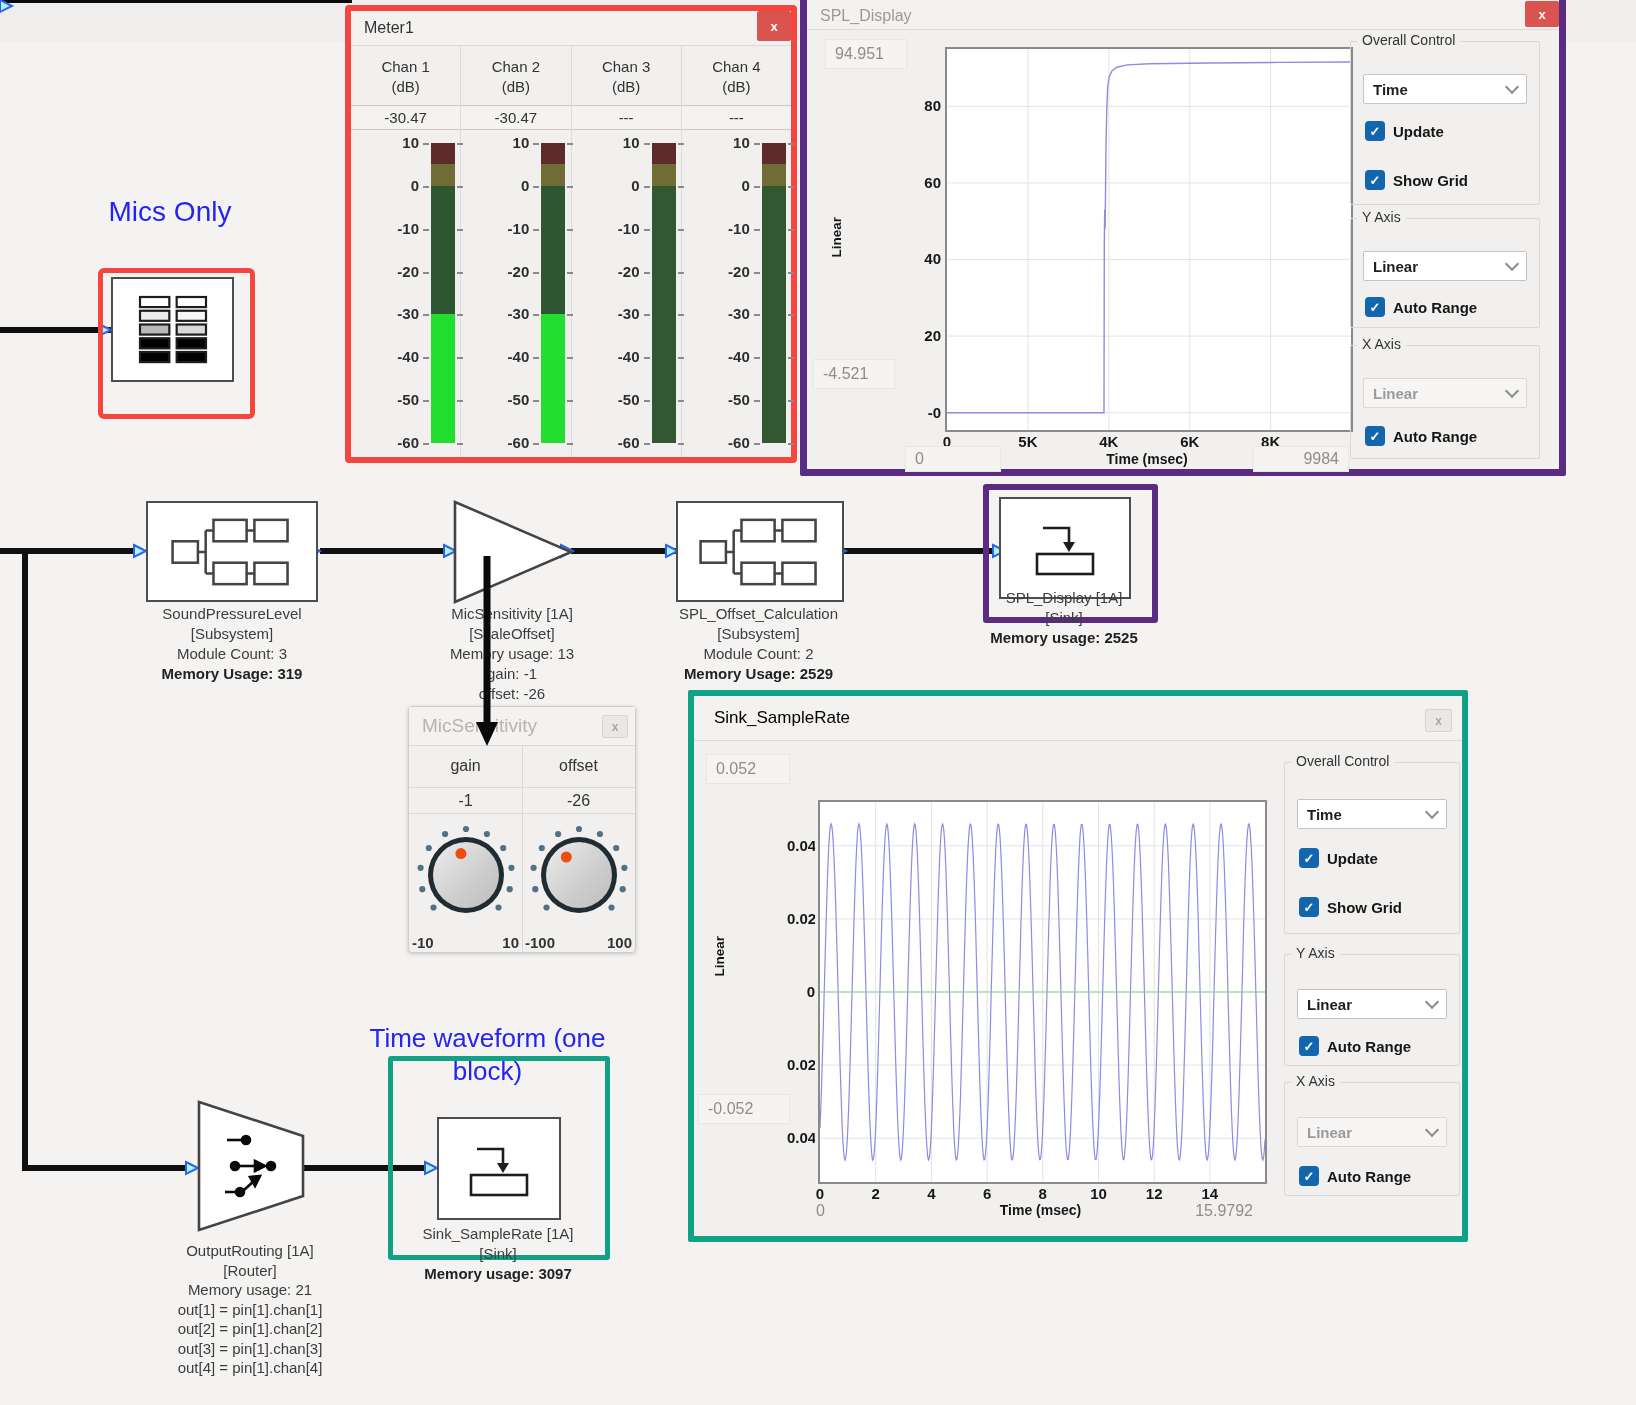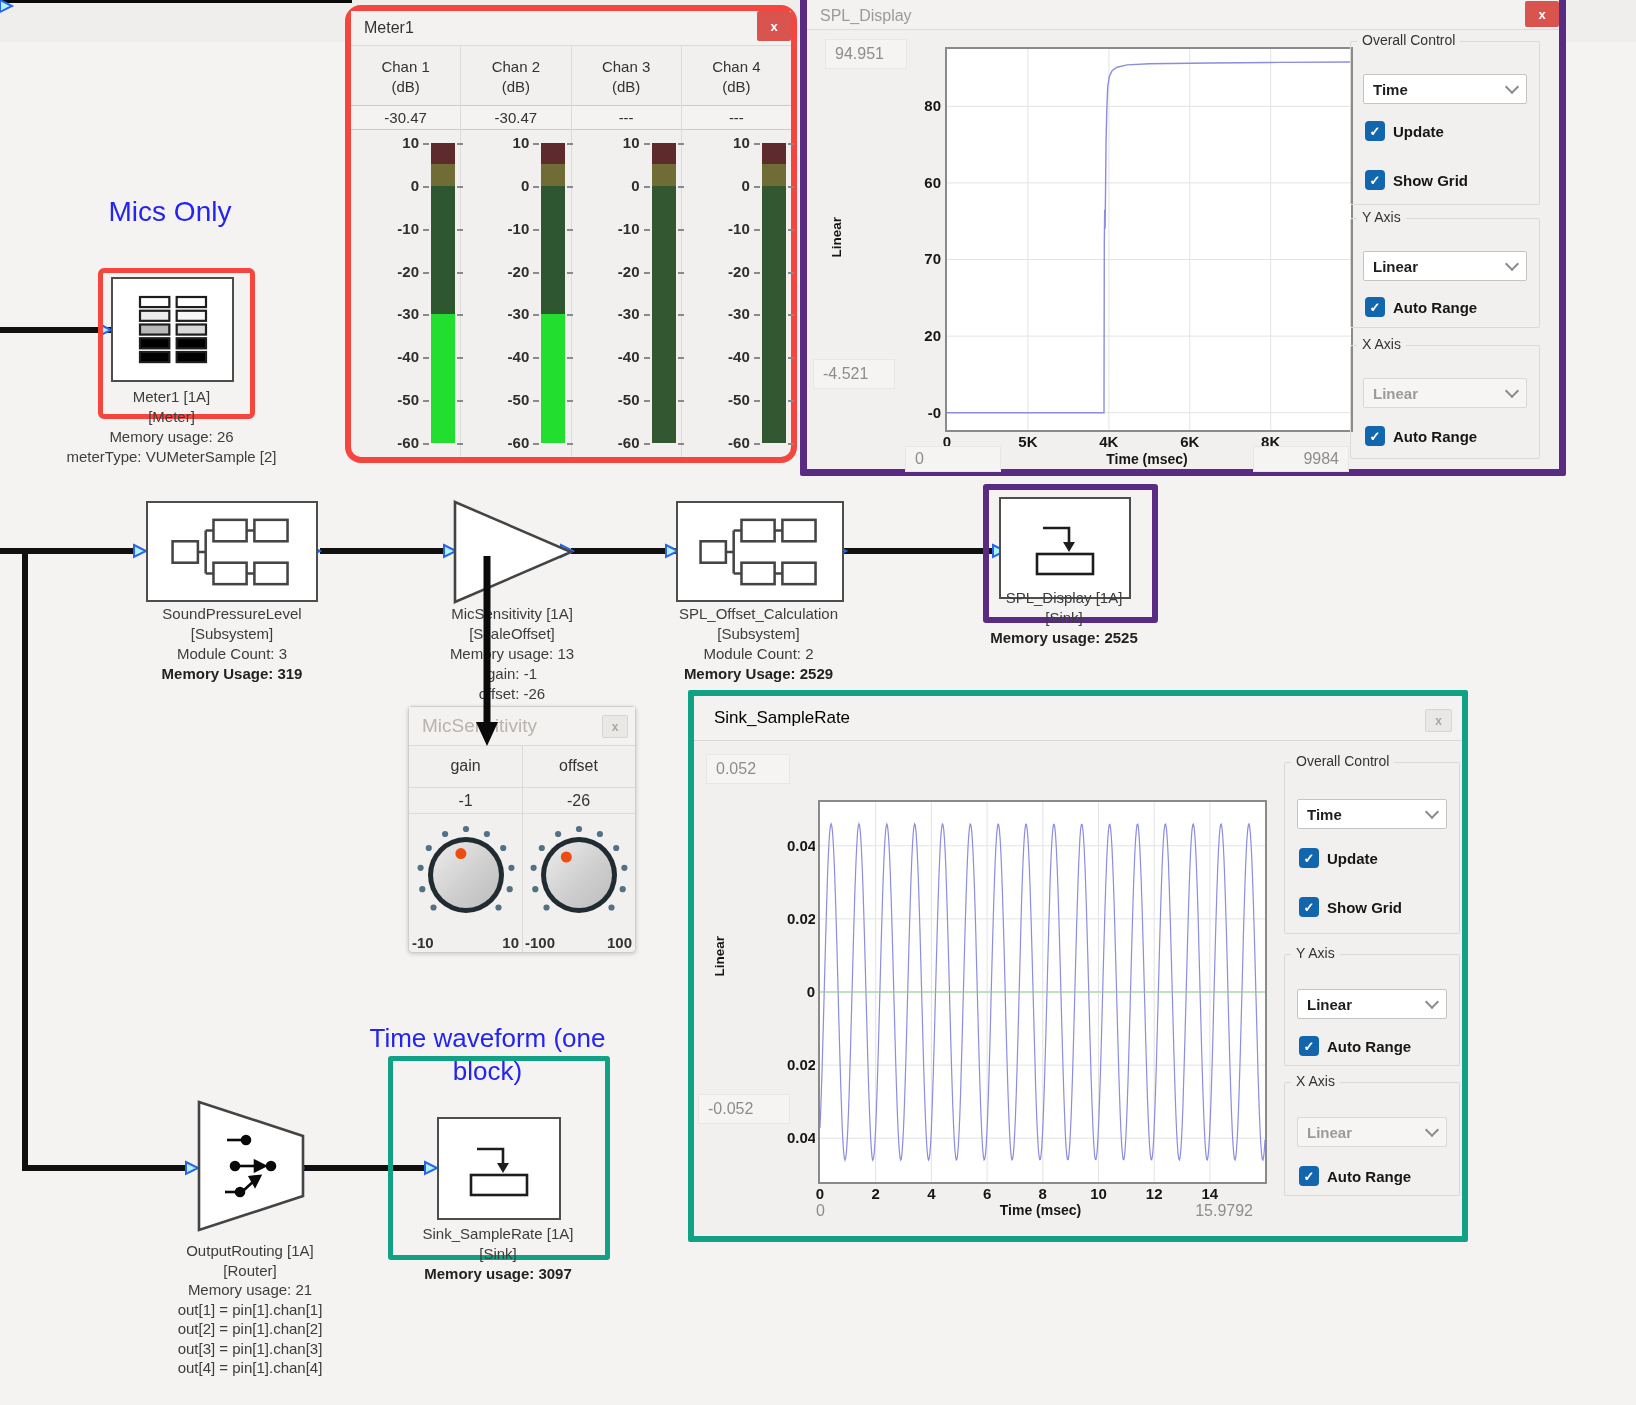--- a/index.html
+++ b/index.html
@@ -123,26 +123,20 @@
           <rect x="52" y="21" width="32" height="11" fill="#f7f7f7"></rect>
         <rect x="12" y="36" width="32" height="11" fill="#b9b9b9"></rect>
           <rect x="52" y="36" width="32" height="11" fill="#d9d9d9"></rect>
         <rect x="12" y="51" width="32" height="11" fill="#000"></rect>
           <rect x="52" y="51" width="32" height="11" fill="#000"></rect>
         <rect x="12" y="66" width="32" height="11" fill="#000"></rect>
           <rect x="52" y="66" width="32" height="11" fill="#000"></rect>
       </g>
     </svg>
   </div>
-  <div class="blk-label" style="left:40px;top:387px;width:263px;z-index:3">
-      <div class="">Meter1 [1A]</div>
-      <div class="">[Meter]</div>
-      <div class="">Memory usage: 26</div>
-      <div class="">meterType: VUMeterSample [2]</div>
-    </div>
 
   <div class="block" style="left:146px;top:501px;width:168px;height:97px;z-index:3">
     <svg width="128" height="76" viewBox="0 0 130 78">
       <g stroke="#444" stroke-width="2.6" fill="#fff">
         <rect x="4" y="28" width="26" height="22"></rect>
         <path d="M30 39 H38 M38 17 V61 M38 17 H46 M38 61 H46 M80 17 H88 M80 61 H88" fill="none"></path>
         <rect x="46" y="6" width="34" height="22"></rect>
           <rect x="88" y="6" width="34" height="22"></rect>
         <rect x="46" y="50" width="34" height="22"></rect>
           <rect x="88" y="50" width="34" height="22"></rect>
@@ -230,21 +224,21 @@
       <polygon points="36,24 48,24 42,34" fill="#1d1d1d"></polygon>
       <rect x="10" y="36" width="56" height="20" fill="#fff" stroke="#1d1d1d" stroke-width="2.6"></rect>
     </svg>
   </div>
   <div class="blk-label" style="left:393px;top:1224px;width:210px;z-index:3">
       <div class="">Sink_SampleRate [1A]</div>
       <div class="">[Sink]</div>
       <div class="bold">Memory usage: 3097</div>
     </div>
 
-  <div class="win" style="left:345px;top:5px;width:452px;height:458px;border:6px solid #f4453e;border-radius:16px;z-index:5">
+  <div class="win" style="left:345px;top:5px;width:452px;height:458px;border:6px solid #f4453e;border-radius:4px;z-index:5">
     <div class="win-title" style="height:34px">
       <span class="t" style="line-height:34px;color:#333">Meter1</span>
       <span class="closebtn red" style="right:0;top:0;width:34px;height:30px">x</span>
     </div>
     <div id="meter-cols">
         <div class="m-col">
           <div class="m-head">Chan 1<br>(dB)</div>
       <div class="m-val">-30.47</div>
       <div class="m-body">
             <div class="m-tick" style="top:13.0px"><span>10</span><i class="dl"></i><i class="dr"></i></div>
@@ -342,21 +336,21 @@
             <line x1="323.7" x2="323.7" y1="0" y2="381" stroke="#e3e3e3" stroke-width="1"></line>
             <line y1="57.3" y2="57.3" x1="0" x2="404" stroke="#e3e3e3" stroke-width="1"></line>
             <line y1="133.9" y2="133.9" x1="0" x2="404" stroke="#e3e3e3" stroke-width="1"></line>
             <line y1="210.5" y2="210.5" x1="0" x2="404" stroke="#e3e3e3" stroke-width="1"></line>
             <line y1="287.1" y2="287.1" x1="0" x2="404" stroke="#e3e3e3" stroke-width="1"></line>
             <line y1="363.7" y2="363.7" x1="0" x2="404" stroke="#e3e3e3" stroke-width="1"></line>
             <polyline fill="none" stroke="#8c8ce0" stroke-width="1.4" points="0.0,363.7 157.0,363.7 157.3,195.2 157.7,160.7 158.1,179.8 158.5,145.4 159.0,95.6 159.8,61.1 160.7,38.1 162.3,27.4 165.1,21.6 170.0,18.2 180.1,15.9 202.3,14.8 263.0,14.0 331.8,13.4 404.0,13.0"></polyline>
           </svg>
       <div class="yt" style="top: 47.2657px;">80</div>
           <div class="yt" style="top: 123.87px;">60</div>
-          <div class="yt" style="top: 200.475px;">70</div>
+          <div class="yt" style="top: 200.475px;">40</div>
           <div class="yt" style="top: 277.079px;">20</div>
           <div class="yt" style="top: 353.684px;">-0</div>
           <div class="xt" style="left: -22px; top: 384px;">0</div>
           <div class="xt" style="left: 58.9295px; top: 384px;">5K</div>
           <div class="xt" style="left: 139.859px; top: 384px;">4K</div>
           <div class="xt" style="left: 220.788px; top: 384px;">6K</div>
           <div class="xt" style="left: 301.718px; top: 384px;">8K</div>
         </div>
       <div class="xlabel" style="left:138px;top:422px;width:404px">Time (msec)</div>
       <div class="readout" style="left:98px;top:417px;width:96px;height:26px">0</div>

